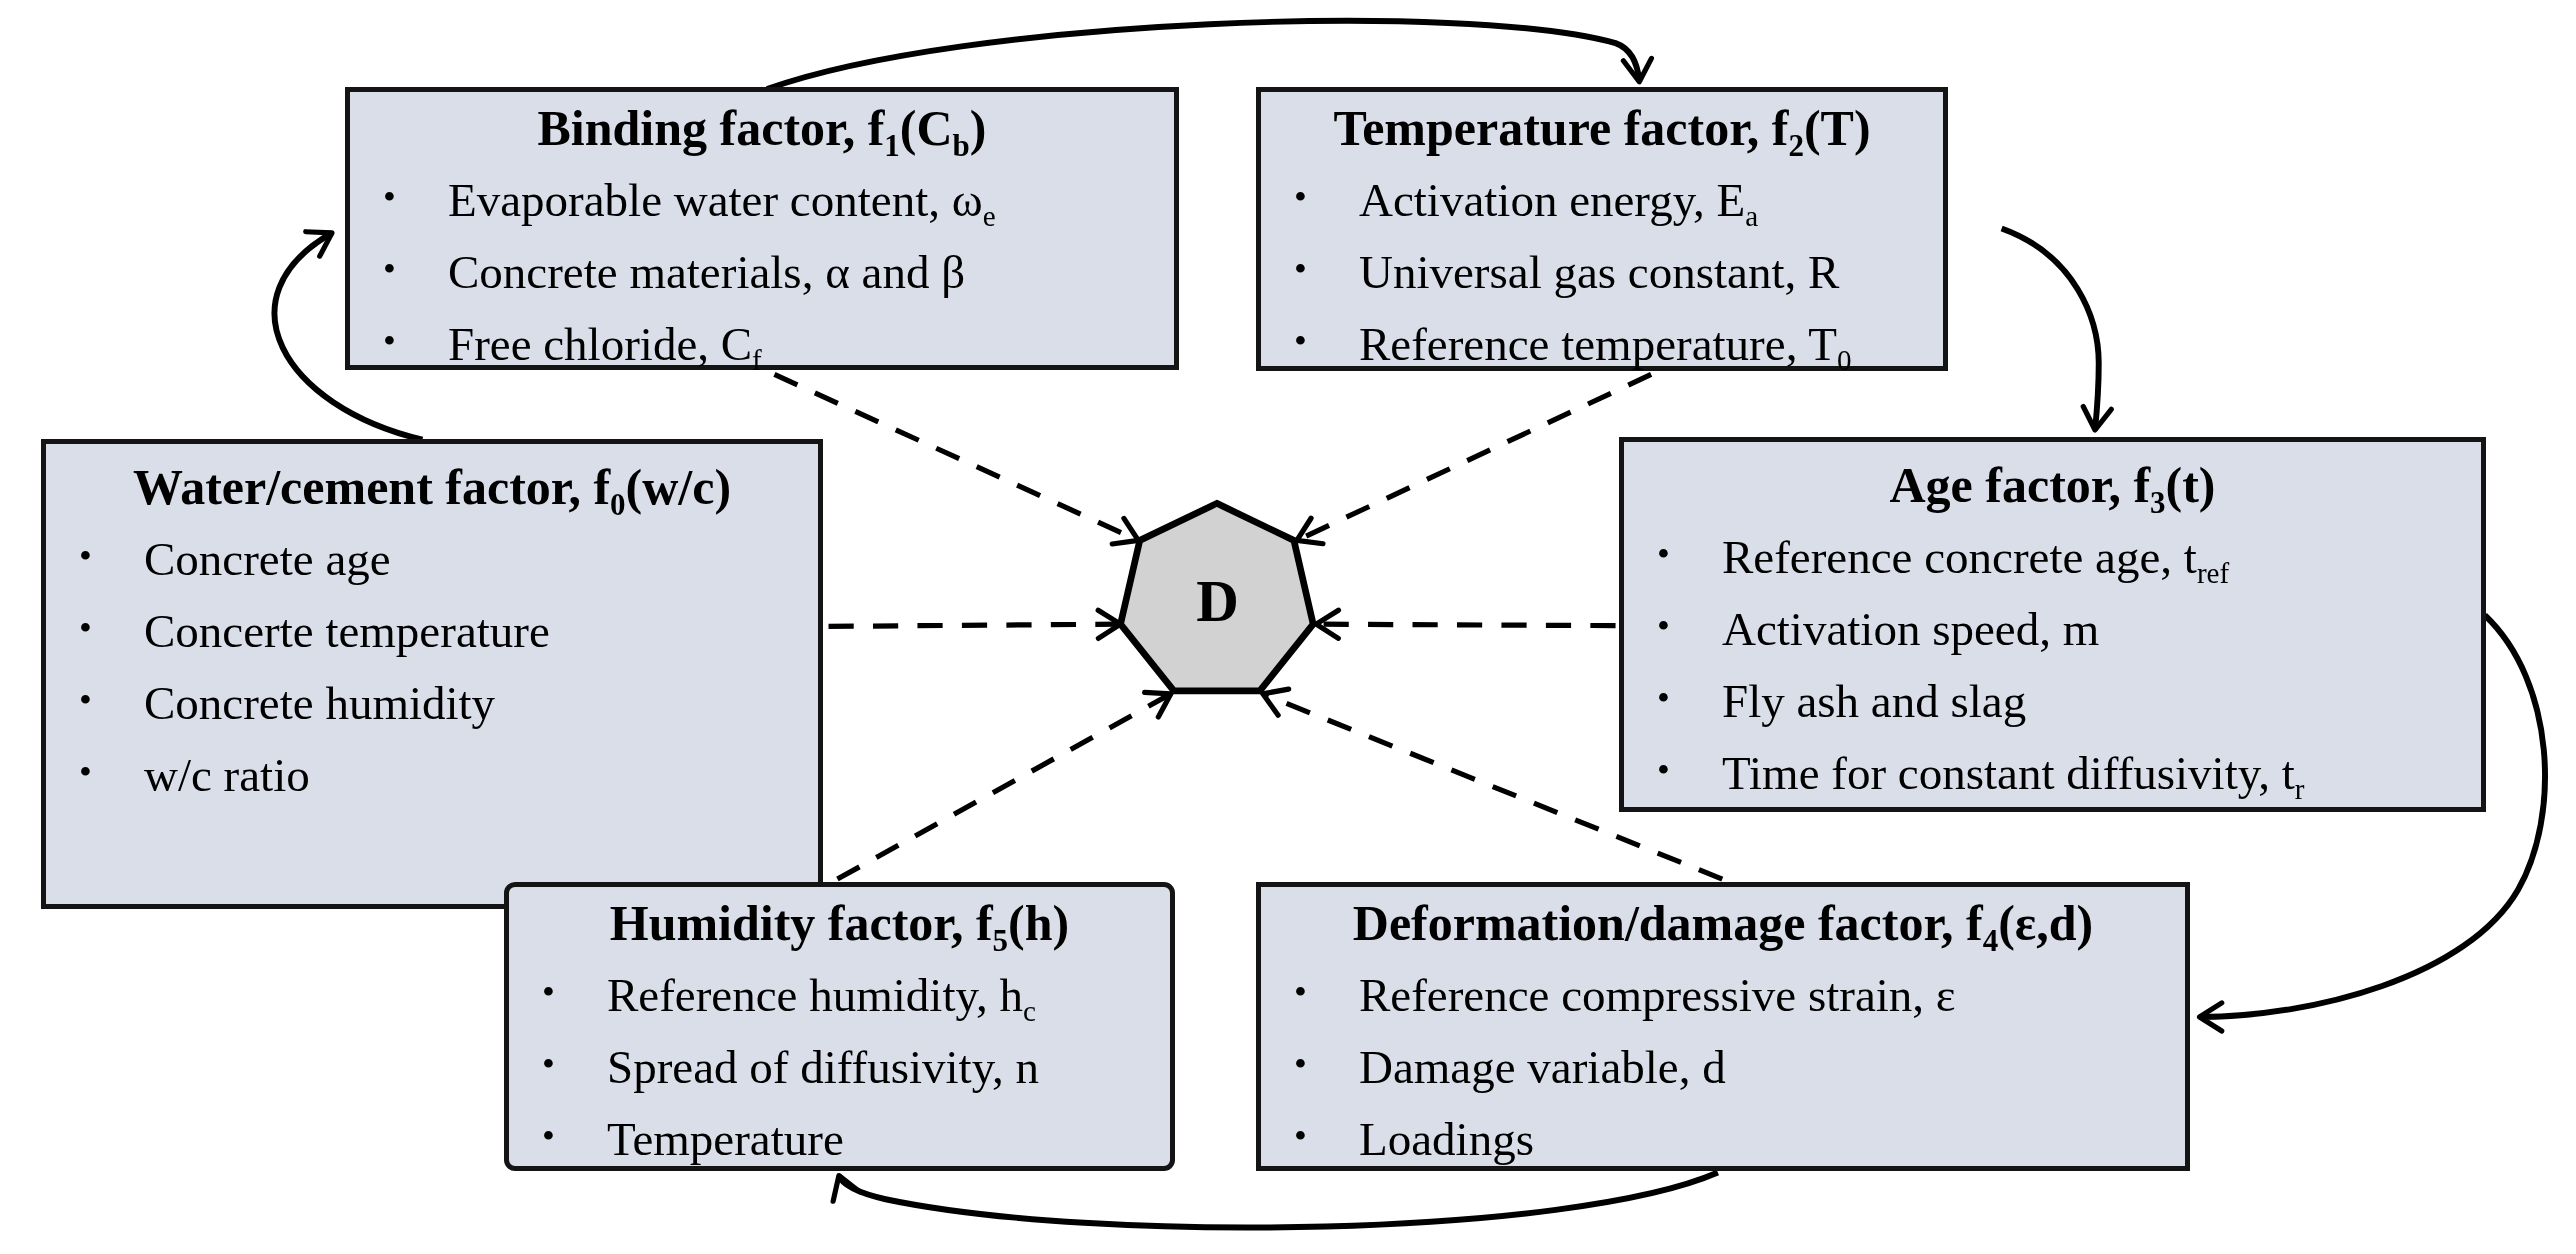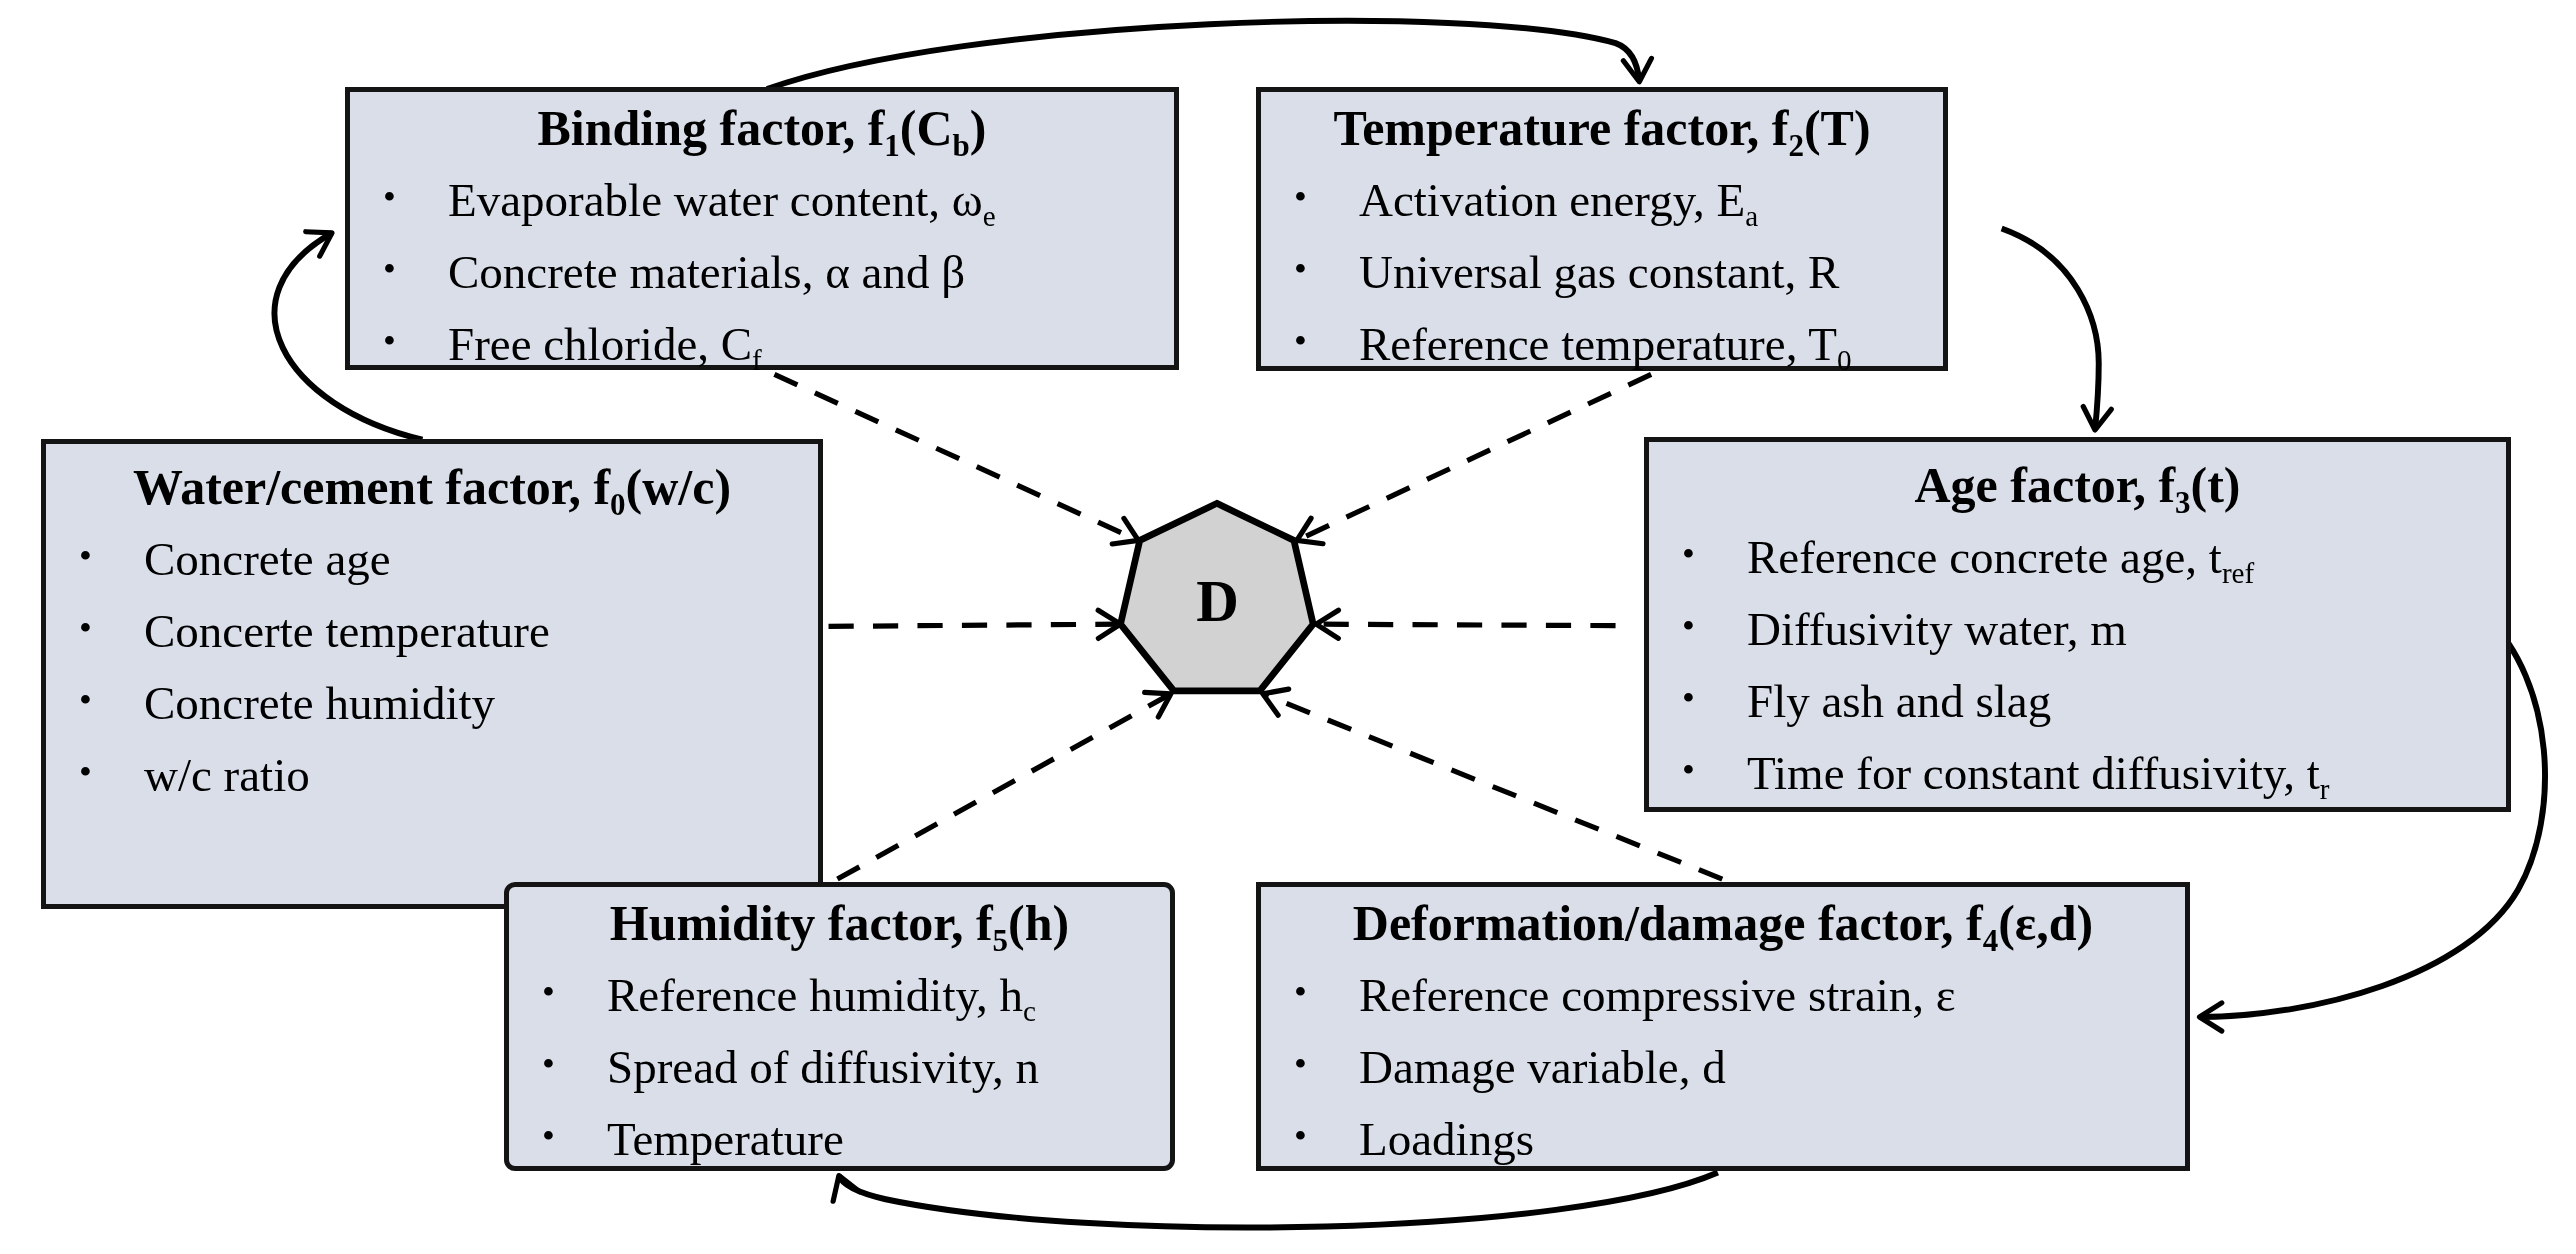--- a/index.html
+++ b/index.html
@@ -13,21 +13,21 @@
     border:5.2px solid var(--box-border,#141414);box-sizing:border-box;
   }
   .box-title{font-weight:bold;font-size:50px;line-height:72px;text-align:center;white-space:nowrap;}
   .box-items{list-style:none;margin:0;padding:0;}
   .box-items li{position:relative;font-size:47px;line-height:72px;padding-left:98px;white-space:nowrap;}
   .box-items li::before{content:"\2022";position:absolute;left:33px;top:-3px;font-size:0.78em;}
   sub{font-size:0.62em;line-height:0;}
   .pos-binding    {left:345px; top:87px; width:834px;height:283px;padding-top:0px;}
   .pos-temperature{left:1256px;top:87px; width:692px;height:284px;padding-top:0px;}
   .pos-watercement{left:41px;  top:439px; width:782px;height:470px;padding-top:7.4px;}
-  .pos-age        {left:1619px;top:437px; width:867px;height:375px;padding-top:7.4px;margin-left:25px;}
+  .pos-age        {left:1619px;top:437px; width:867px;height:375px;padding-top:7.4px;}
   .pos-humidity   {left:504px; top:882px;width:671px; height:289px;padding-top:0px;border-radius:11px;}
   .pos-deformation{left:1256px;top:882px;width:934px;height:289px;padding-top:0px;}
   .center-label{
     position:absolute;left:1158px;top:563px;width:119px;height:77px;
     display:flex;align-items:center;justify-content:center;
     font-size:59px;font-weight:bold;
   }
 </style>
 </head>
 <body>
@@ -82,21 +82,21 @@
         <li>Concerte temperature</li>
         <li>Concrete humidity</li>
         <li>w/c ratio</li>
       </ul>
   </div>
 
   <div class="fbox pos-age">
     <div class="box-title">Age factor, f<sub>3</sub>(t)</div>
     <ul class="box-items">
         <li>Reference concrete age, t<sub>ref</sub></li>
-        <li>Diffusivity water, m</li>
+        <li>Activation speed, m</li>
         <li>Fly ash and slag</li>
         <li>Time for constant diffusivity, t<sub>r</sub></li>
       </ul>
   </div>
 
   <div class="fbox pos-humidity">
     <div class="box-title">Humidity factor, f<sub>5</sub>(h)</div>
     <ul class="box-items">
         <li>Reference humidity, h<sub>c</sub></li>
         <li>Spread of diffusivity, n</li>

